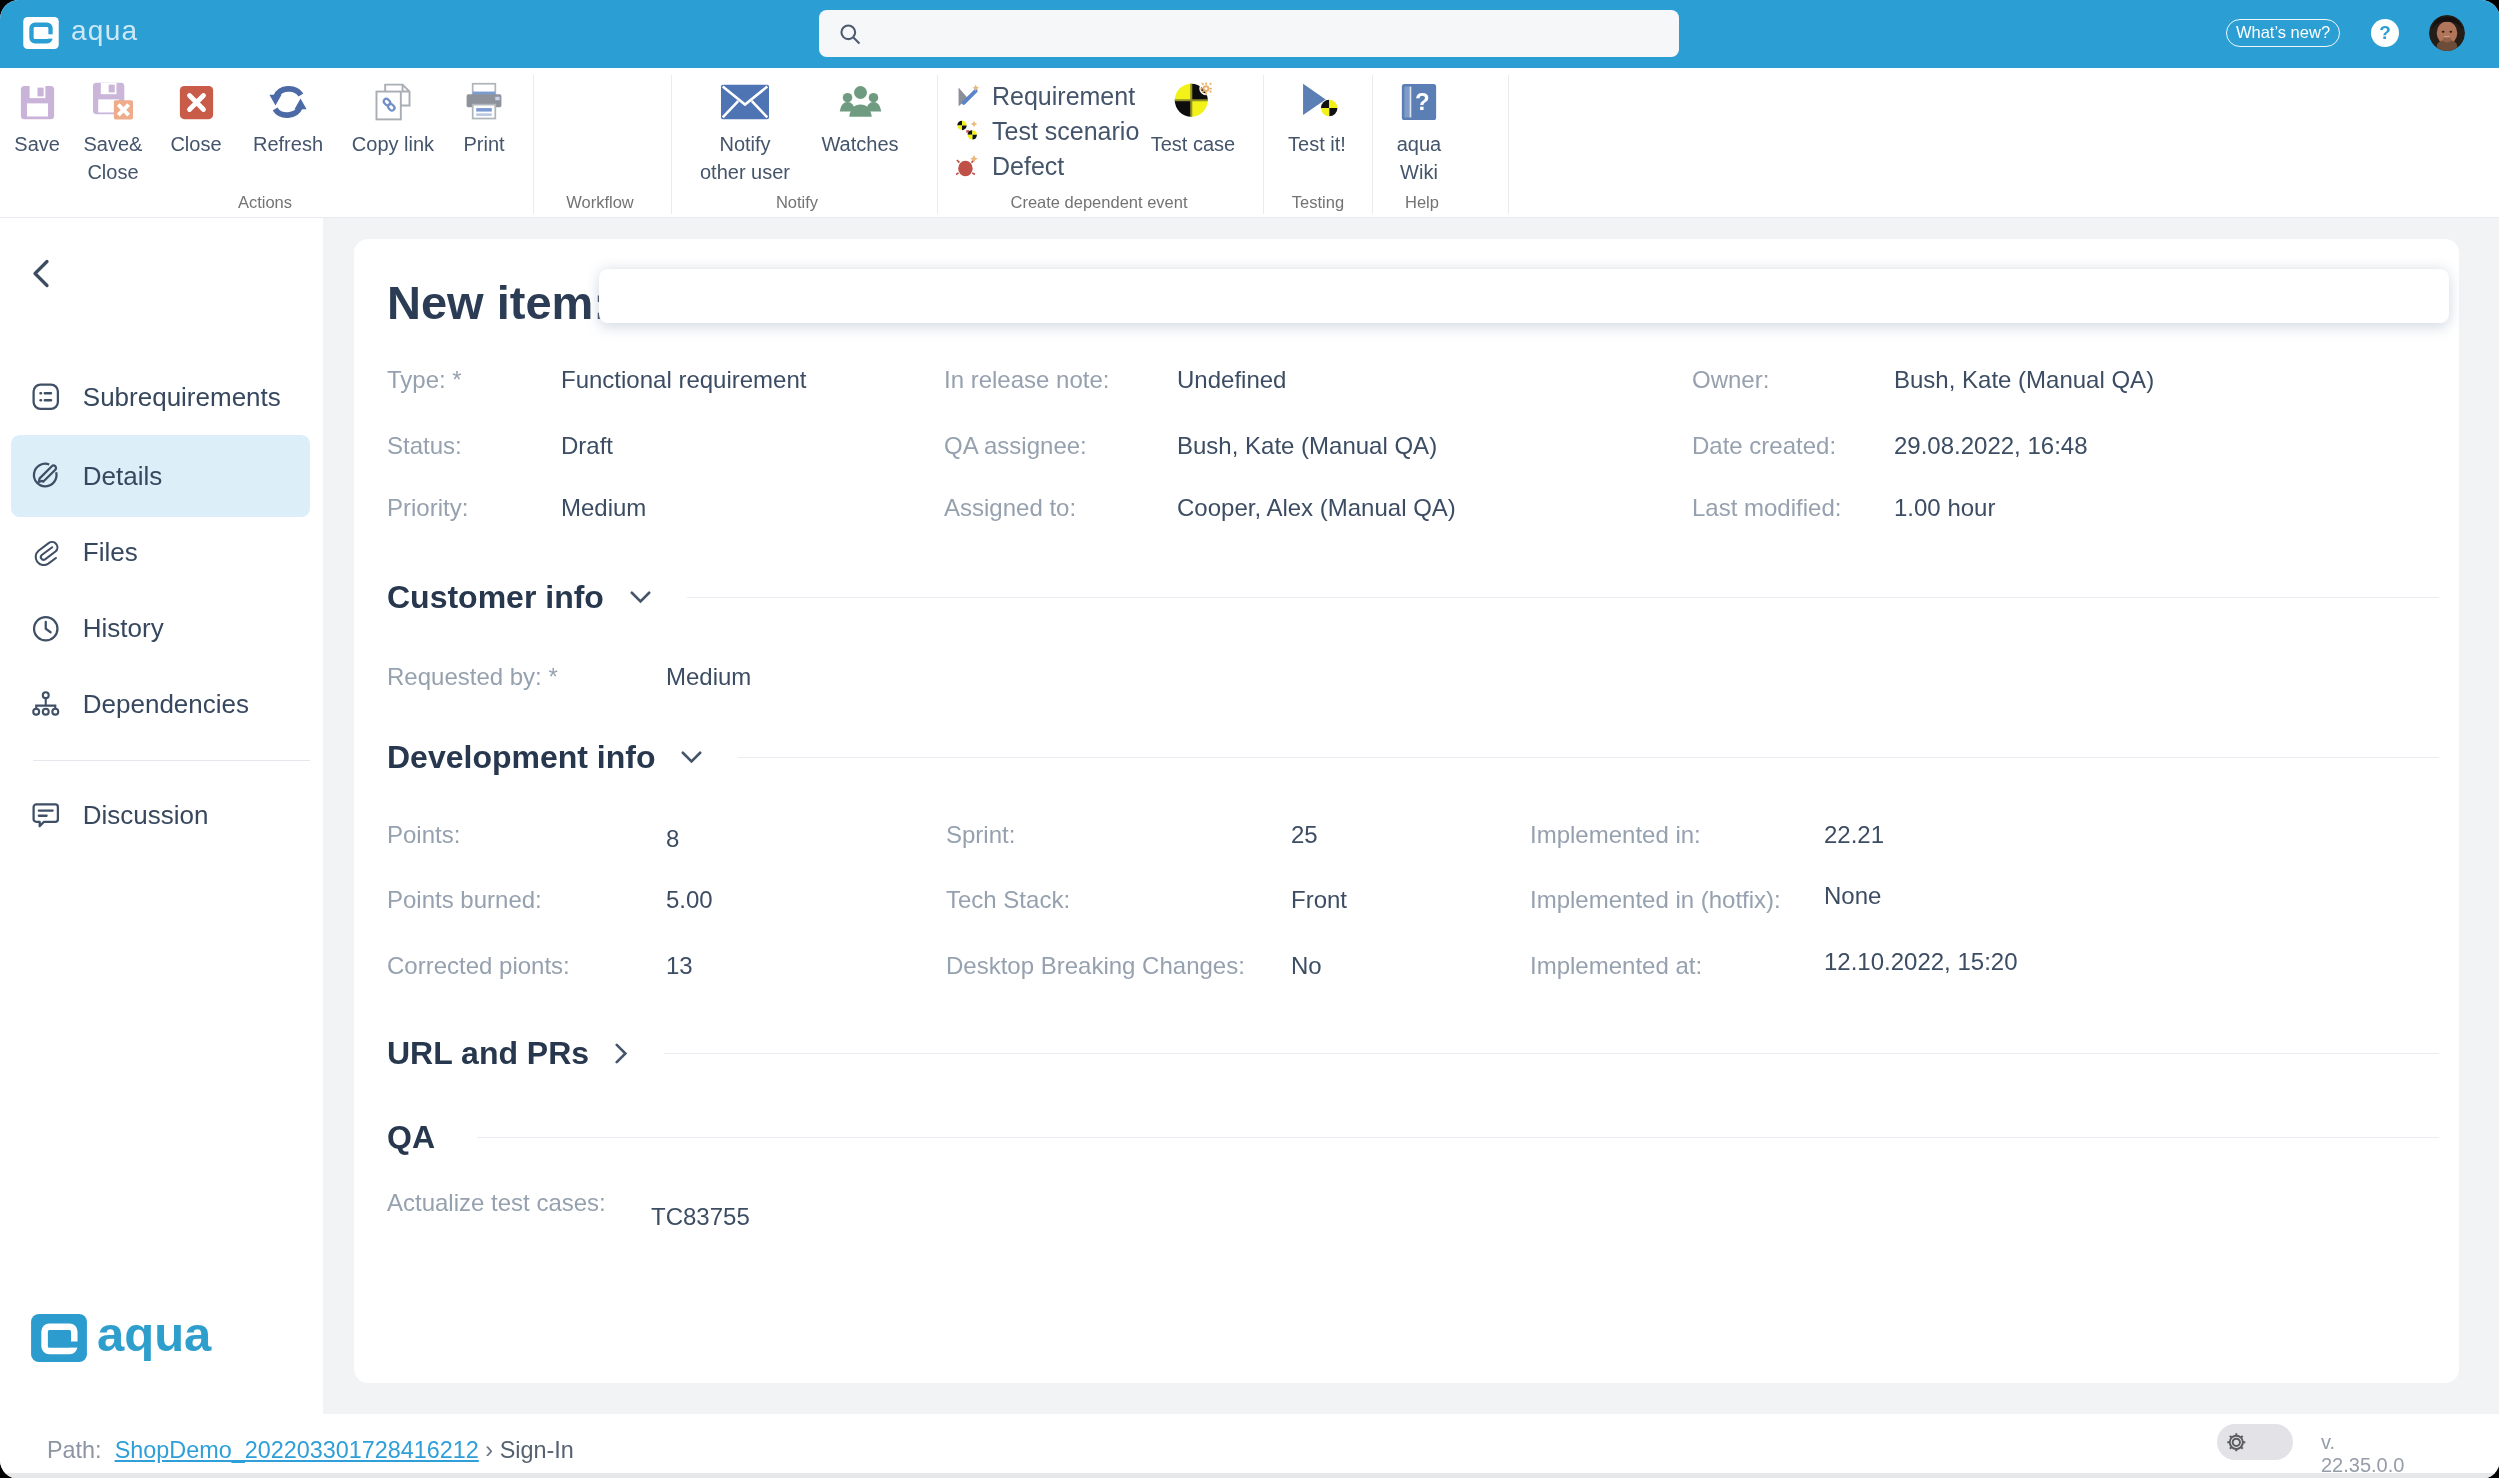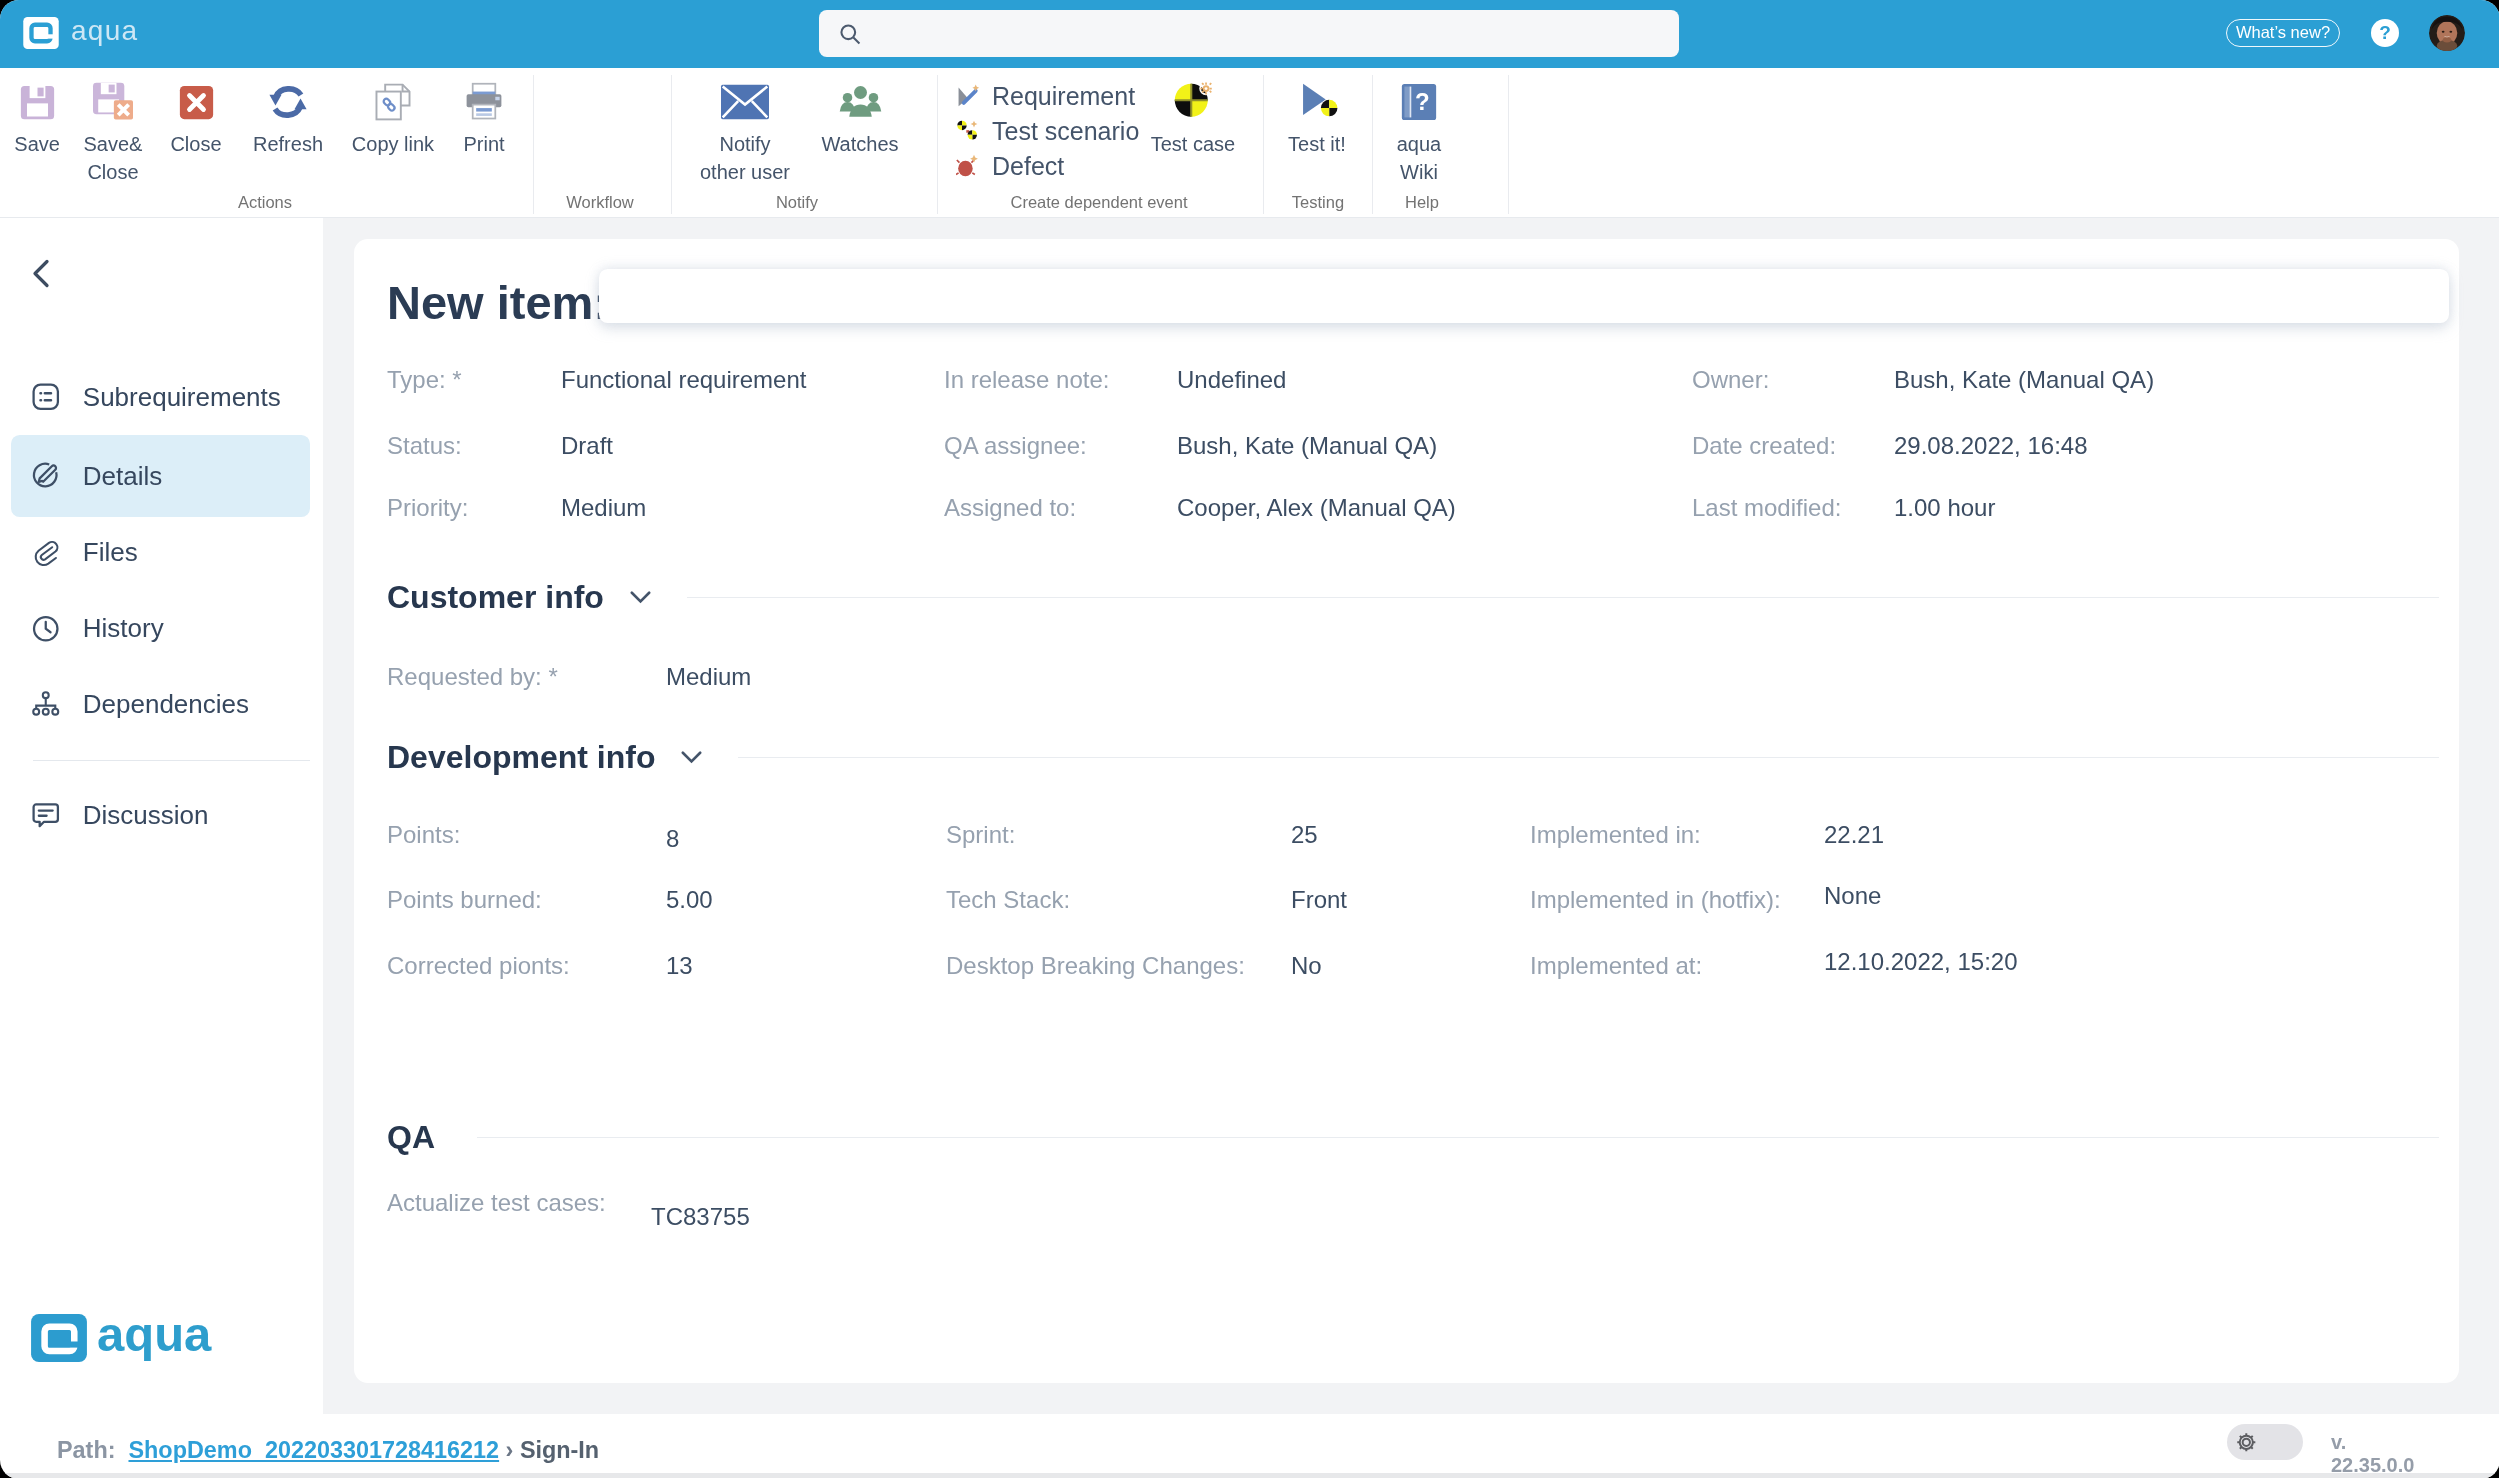--- a/index.html
+++ b/index.html
@@ -389,31 +389,38 @@
       <div class="flabel" style="left:1176px;top:647px">Implemented in (hotfix):</div>
       <div class="fvalue" style="left:1470px;top:643px">None</div>
 
       <div class="flabel" style="left:33px;top:713px">Corrected pionts:</div>
       <div class="fvalue" style="left:312px;top:713px">13</div>
       <div class="flabel" style="left:592px;top:713px">Desktop Breaking Changes:</div>
       <div class="fvalue" style="left:937px;top:713px">No</div>
       <div class="flabel" style="left:1176px;top:713px">Implemented at:</div>
       <div class="fvalue" style="left:1470px;top:709px">12.10.2022, 15:20</div>
 
+      <div class="shead" style="left:33px;right:20px;top:795px;height:38px">
+        <span class="t">URL and PRs</span>
+        <svg style="margin-left:26px" width="13" height="21" viewBox="0 0 15 24" fill="none" stroke="#44546a" stroke-width="3" stroke-linecap="round">
+            <path d="M2 2 L12 12 L2 22"></path>
+          </svg>
+        <span class="line" style="margin-left:36px"></span>
+      </div>
 
       <div class="shead" style="left:33px;right:20px;top:879px;height:38px">
         <span class="t">QA</span>
         <span class="line" style="margin-left:42px"></span>
       </div>
 
       <div class="flabel" style="left:33px;top:950px">Actualize test cases:</div>
       <div class="fvalue" style="left:297px;top:964px">TC83755</div>
     </div>
   </div>
-  <div class="footer abs" style="left:10px;top:1414px;width:2260px;height:59px;background:#fff;font-size:23.4px;font-weight:bold;">
+  <div class="footer abs" style="left:0;top:1414px;width:2260px;height:59px;background:#fff;font-size:23.4px;">
     <div class="abs" style="left:47px;top:23.4px;color:#8b95a3;">Path:&nbsp; <span style="color:#2e9fd8;text-decoration:underline;">ShopDemo_202203301728416212</span> <span style="color:#6b7686">›</span> <span style="color:#55616f">Sign-In</span></div>
     <div class="abs" style="left:2217px;top:10.4px;width:76px;height:36px;border-radius:18px;background:#e3e3e7;">
       <svg style="position:absolute;left:7.8px;top:7px" width="22.6" height="22.6" viewBox="0 0 26 26" fill="none" stroke="#5c5d61" stroke-width="2.3">
         <circle cx="13" cy="13" r="4.2"></circle>
         <circle cx="13" cy="13" r="7.6"></circle>
         <path d="M13 2.6 v3 M13 20.4 v3 M2.6 13 h3 M20.4 13 h3 M5.6 5.6 l2.2 2.2 M18.2 18.2 l2.2 2.2 M20.4 5.6 L18.2 7.8 M7.8 18.2 l-2.2 2.2"></path>
       </svg>
     </div>
     <div class="abs" style="left:2321px;top:17.4px;color:#959da9;font-size:20px;">v. 22.35.0.0</div>
   </div>

